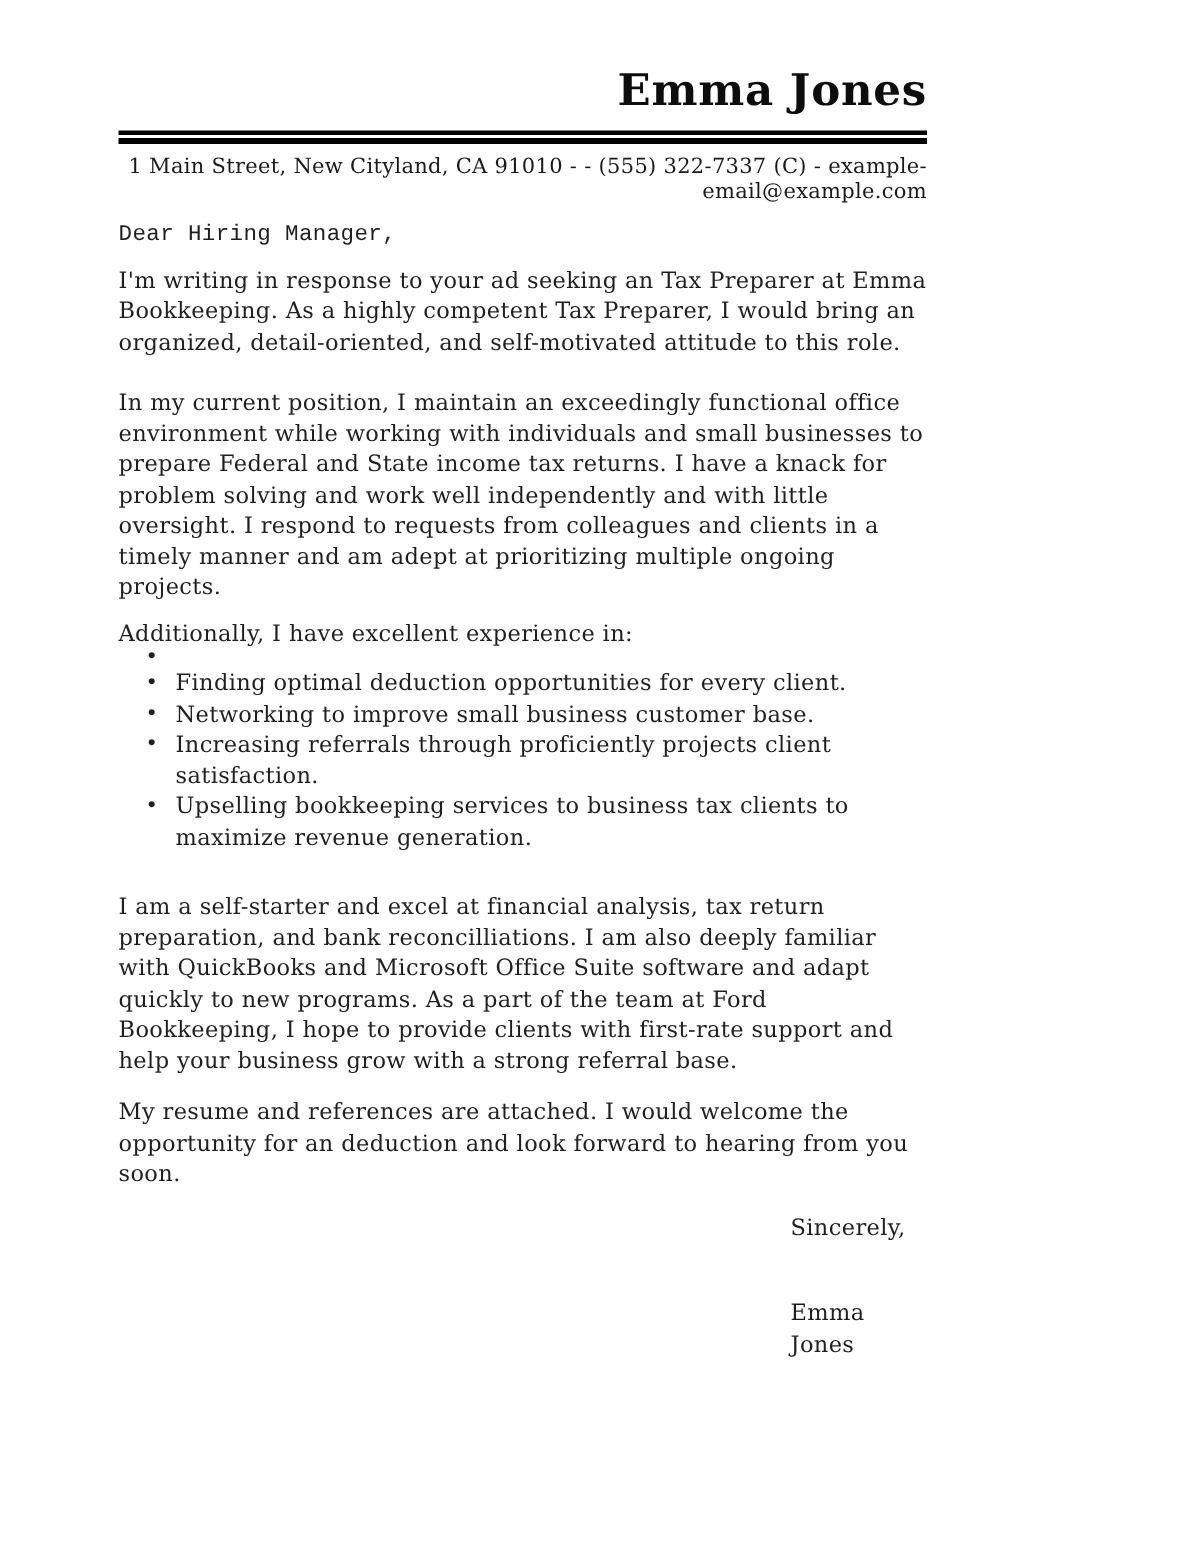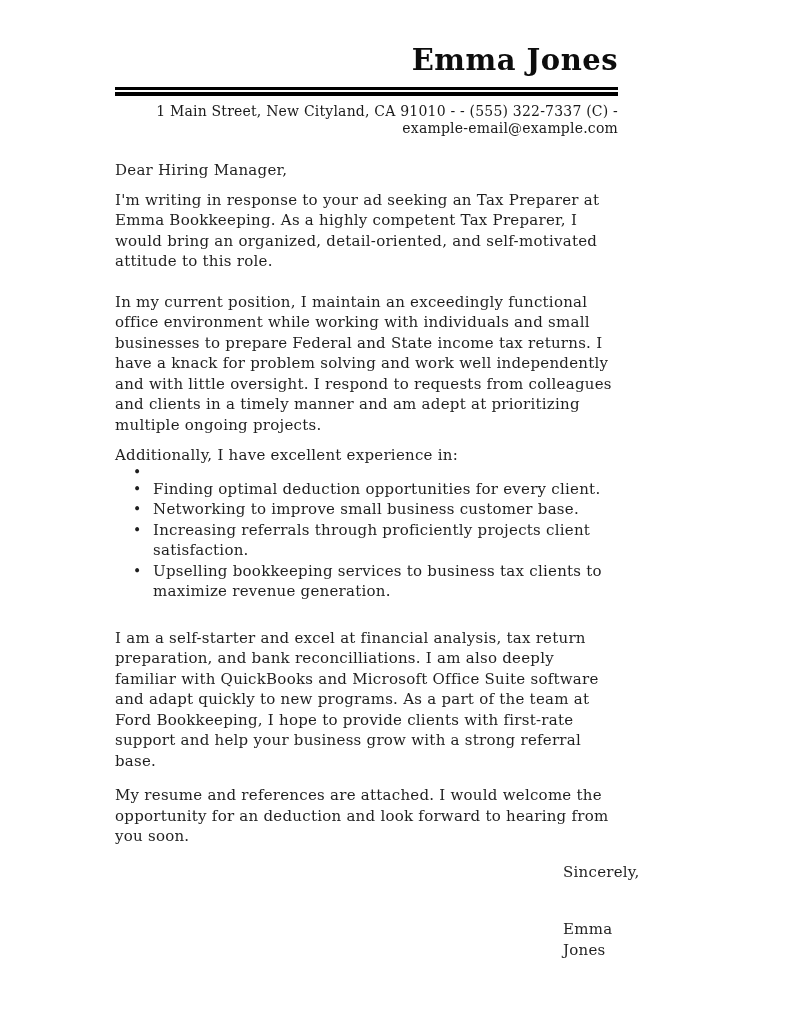--- a/index.html
+++ b/index.html
@@ -5,21 +5,20 @@
   * { margin: 0; padding: 0; box-sizing: border-box; }
   html, body { background: #ffffff; }
   .page {
     position: relative;
     width: 696px;
     height: 1035px;
     background: #ffffff;
     overflow: hidden;
     font-family: "DejaVu Serif", "Liberation Serif", serif;
     color: #1f1f1f;
-    padding-left: 36px;
   }
   .content {
     padding: 0 78px 0 79px; 
   }
   
   .letterhead-name {
     margin-top: 42px;
     text-align: right;
     font-size: 29px;
     line-height: 36px;
@@ -40,21 +39,21 @@
     line-height: 17px;
     letter-spacing: 0.2px;
     color: #1a1a1a;
   }
   
   .body-text {
     font-size: 15px;
     line-height: 20.5px;
     letter-spacing: 0.25px;
   }
-  .salutation   { margin-top: 23px; }
+  .salutation   { margin-top: 10px; font-family: Liberation Mono, monospace; }
   .para-intro   { margin-top: 9px;  }
   .para-current { margin-top: 20px; }
   .exp-intro    { margin-top: 10px; }
   .stray-bullet-row {
     height: 13px;
     line-height: 13px;
     display: flex;
   }
   .bullet-row {
     display: flex;

